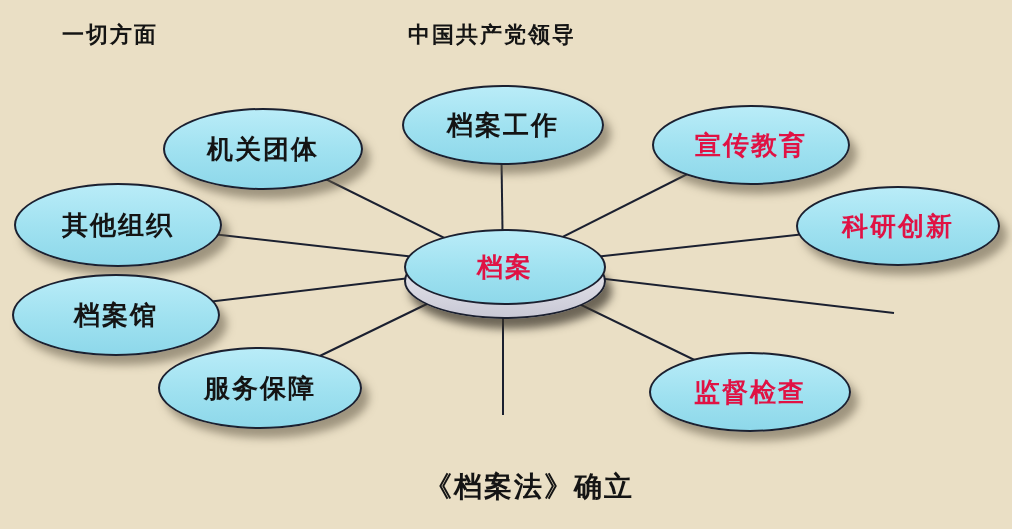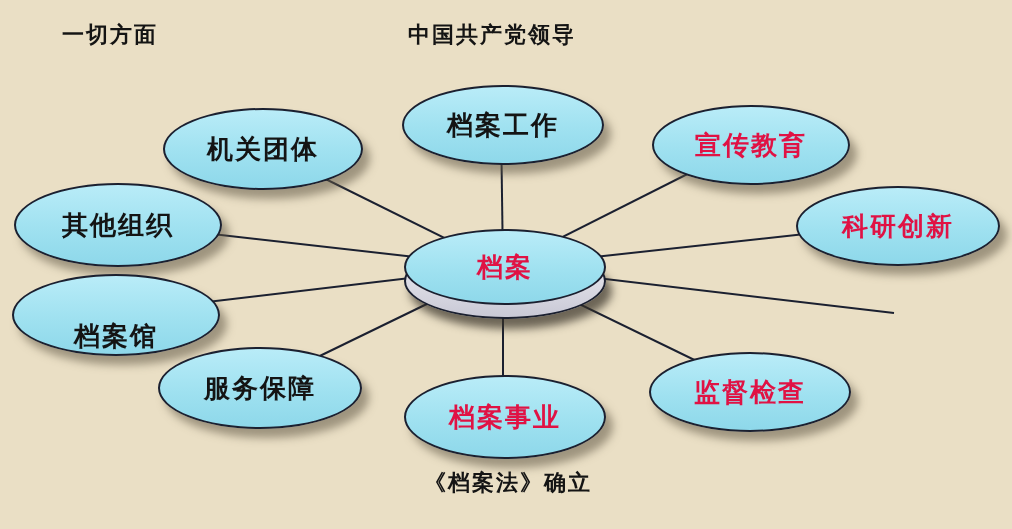--- a/index.html
+++ b/index.html
@@ -23,21 +23,21 @@
   }
   .red{color:var(--red,#e01244);}
   .ink{color:var(--ink,#141414);}
   .caption{
     position:absolute;
     font-weight:bold;font-size:22px;letter-spacing:2px;
   }
   
   .n0{left:163px;top:108px;width:196px;height:78px;}
   .n1{left:14px; top:183px;width:204px;height:80px;}
-  .n2{left:12px; top:274px;width:204px;height:78px;align-items:flex-end;}
+  .n2{left:12px; top:274px;width:204px;height:78px;}
   .n3{left:158px;top:347px;width:200px;height:78px;}
   .n4{left:402px;top:85px; width:198px;height:76px;}
   .n5{left:652px;top:105px;width:194px;height:76px;align-items:center;}
   .n6{left:796px;top:186px;width:200px;height:76px;}
   .n7{left:797px;top:276px;width:194px;height:74px;}
   .n8{left:649px;top:352px;width:198px;height:76px;}
   .n9{left:404px;top:375px;width:198px;height:80px;}
   
   .center-base{
     position:absolute;left:404px;top:243px;width:198px;height:72px;
@@ -65,21 +65,21 @@
     <line class="link" x1="503" y1="267" x2="501" y2="123"></line>
     <line class="link" x1="503" y1="267" x2="749" y2="143"></line>
     <line class="link" x1="503" y1="267" x2="896" y2="224"></line>
     <line class="link" x1="503" y1="267" x2="894" y2="313"></line>
     <line class="link" x1="503" y1="267" x2="748" y2="386"></line>
     <line class="link" x1="503" y1="267" x2="503" y2="415"></line>
   </svg>
 
   <div class="caption ink" style="left:62px;top:20px;">一切方面</div>
   <div class="caption ink" style="left:408px;top:20px;">中国共产党领导</div>
-  <div class="caption ink" style="left:424px;top:468px;font-size:22px;">《档案法》确立</div>
+  <div class="caption ink" style="left:424px;top:468px;font-size:28px;">《档案法》确立</div>
 
   <div class="node n0 ink">
       <span>机关团体</span>
     </div>
   <div class="node n1 ink">
       <span>其他组织</span>
     </div>
   <div class="node n2 ink">
       <span>档案馆</span>
     </div>
@@ -91,22 +91,19 @@
     </div>
   <div class="node n5 red">
       <span>宣传教育</span>
     </div>
   <div class="node n6 red">
       <span>科研创新</span>
     </div>
   <div class="node n8 red">
       <span>监督检查</span>
     </div>
-  <div class="node n9 red">
-      <span>档案事业</span>
-    </div>
 
   <div class="center-base"></div>
   <div class="node center-top red">
     <span>档案</span>
   </div>
 
 </div>
 
 </body></html>

